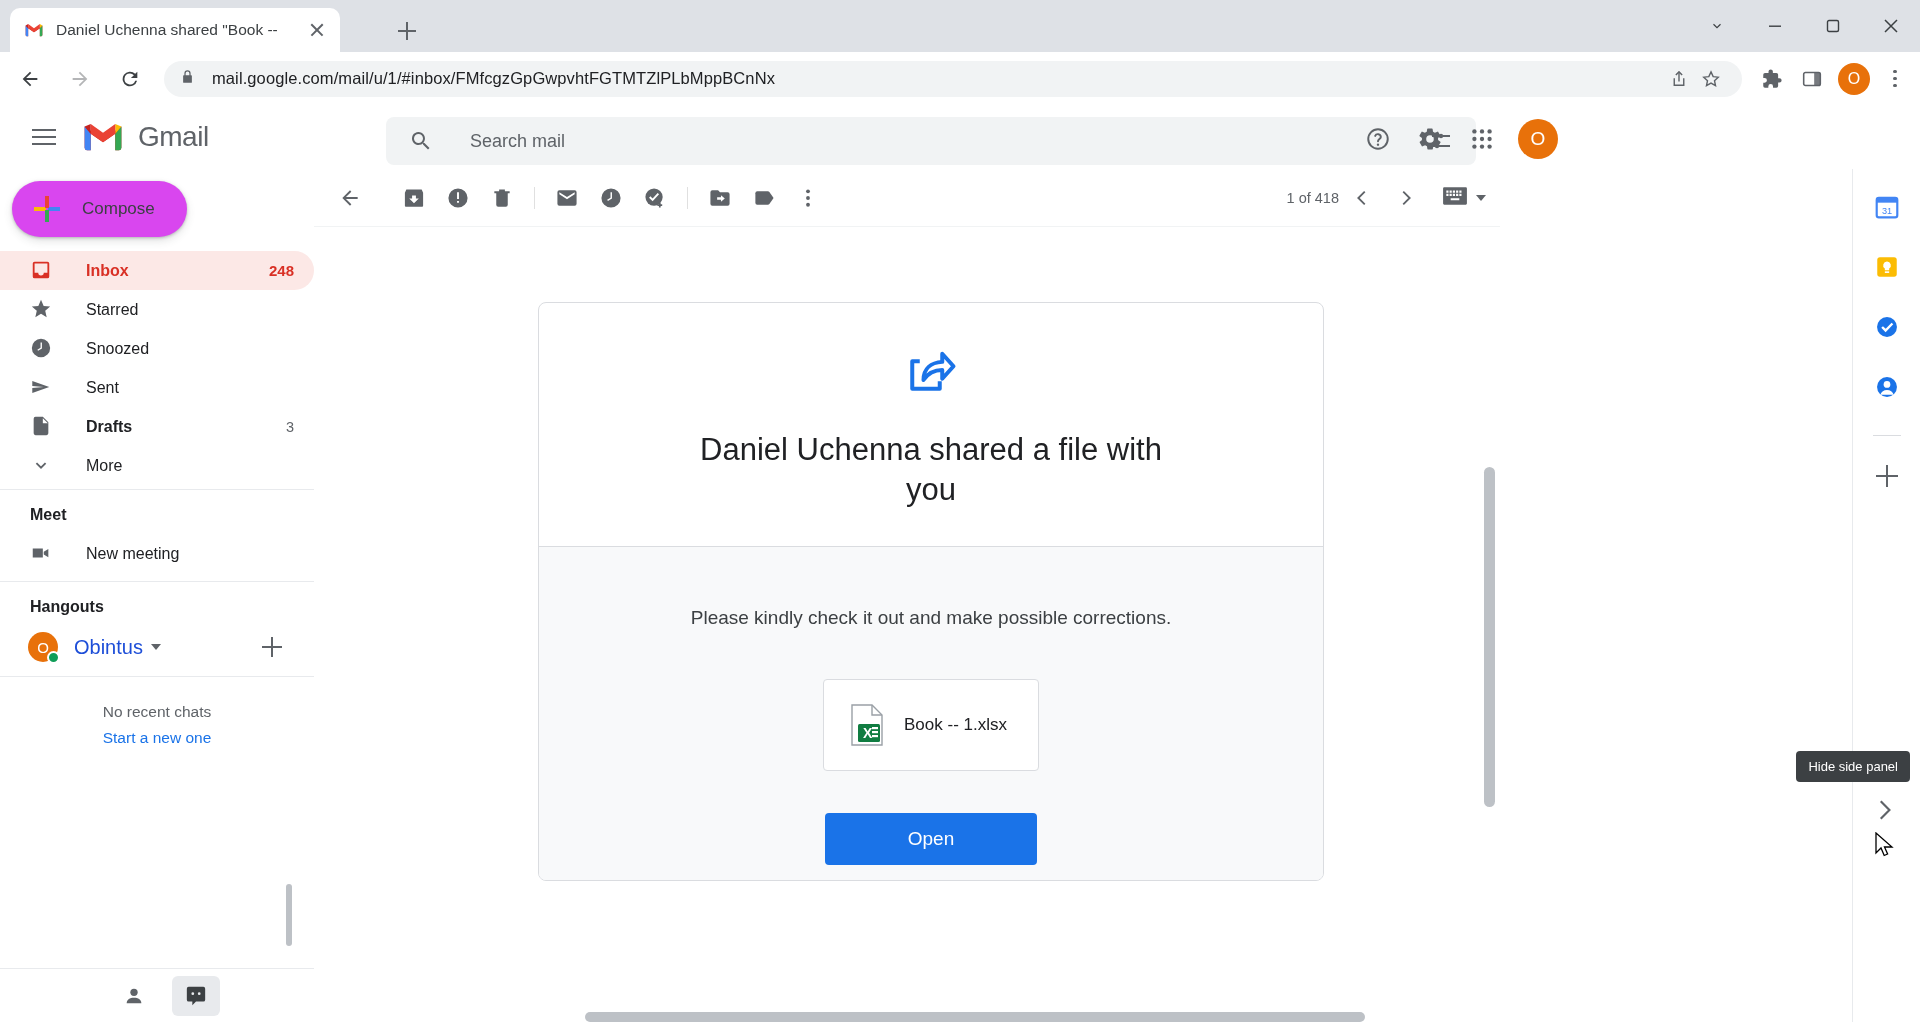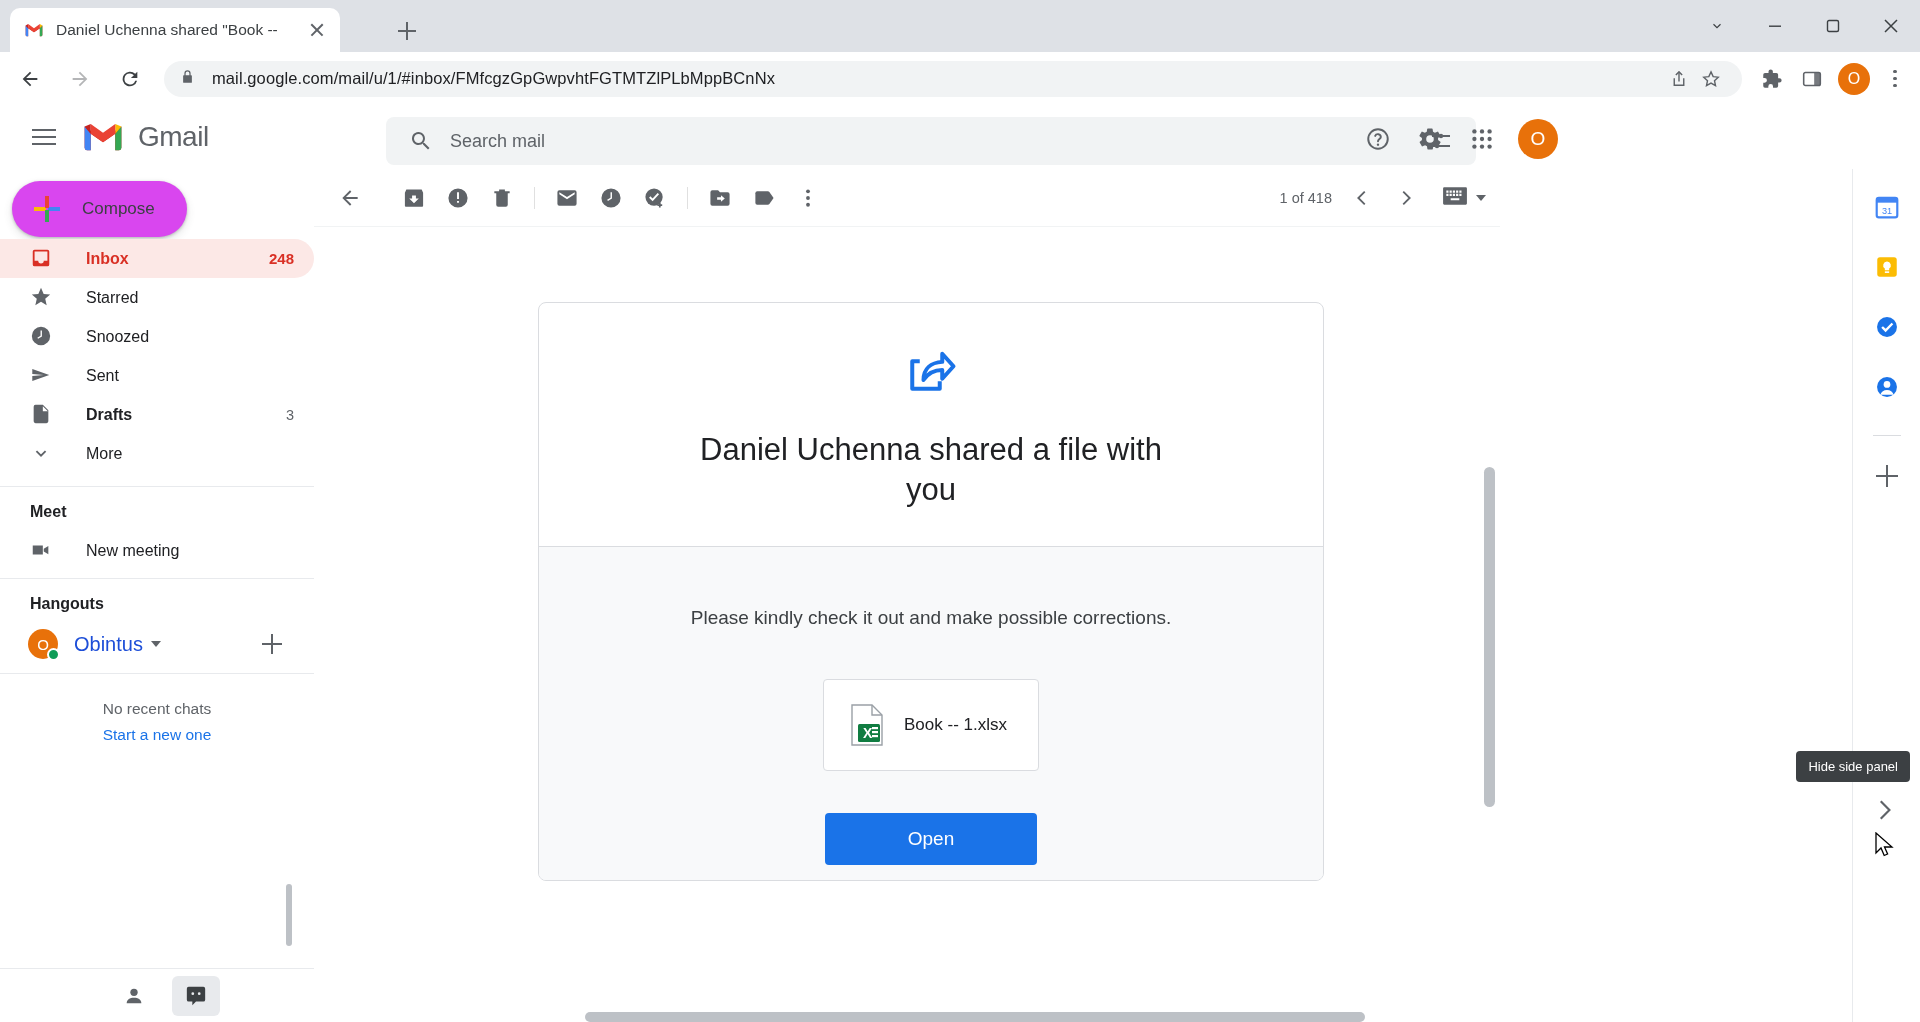--- a/index.html
+++ b/index.html
@@ -96,21 +96,21 @@
   .gmail-logo-text { font-size: 28px; color: #5f6368; letter-spacing: -.5px; margin-left: 14px; }
 
   .search-bar {
     position: absolute; left: 386px; top: 12px; width: 1090px; height: 48px;
     background: #f1f3f4; border-radius: 8px; display: flex; align-items: center; padding: 0 14px;
   }
   .search-icon-btn { width: 42px; height: 42px; position: relative; cursor: pointer; }
   .search-icon-btn svg { position: absolute; left: 50%; top: 50%; transform: translate(-50%,-50%); }
   .search-input {
     flex: 1; border: none; background: transparent; outline: none;
-    font-size: 18px; color: #202124; margin-left: 8px;
+    font-size: 18px; color: #202124; margin-left: 28px;
     font-family: "Liberation Sans", sans-serif;
   }
   .search-input::placeholder { color: #5f6368; }
   .search-opts { width: 42px; height: 42px; position: relative; cursor: pointer; }
   .search-opts svg { position: absolute; left: 50%; top: 50%; transform: translate(-50%,-50%); }
 
   .header-right { position: absolute; right: 18px; top: 10px; display: flex; align-items: center; gap: 4px; }
   .hdr-icon { width: 48px; height: 48px; position: relative; cursor: pointer; }
   .hdr-icon svg { position: absolute; left: 50%; top: 50%; transform: translate(-50%,-50%); }
   .gm-avatar {
@@ -123,21 +123,21 @@
   .sidebar { position: absolute; top: 64px; left: 0; width: 314px; height: 853px; overflow: hidden; }
   .compose-btn {
     margin: 12px 0 0 12px; width: 175px; height: 56px;
     border-radius: 28px; background: #d946ef;
     box-shadow: 0 1px 3px rgba(60,64,67,.3), 0 4px 8px rgba(60,64,67,.15);
     display: flex; align-items: center; padding-left: 20px; cursor: pointer;
   }
   .plus-g { position: relative; width: 30px; height: 30px; flex: 0 0 30px; }
   .compose-label { font-size: 17px; color: #3c4043; margin-left: 20px; }
 
-  .nav-list { margin-top: 2px; }
+  .nav-list { margin-top: 14px; }
   .nav-item {
     height: 39px; display: flex; align-items: center;
     padding-left: 30px; padding-right: 20px; border-radius: 0 20px 20px 0;
     cursor: pointer; color: #202124; font-size: 16px;
   }
   .nav-item .ic { width: 24px; flex: 0 0 24px; position: relative; height: 24px; }
   .nav-item .lbl { margin-left: 32px; flex: 1; white-space: nowrap; }
   .nav-item .cnt { font-size: 14.5px; color: #5f6368; }
   .nav-item.active { background: #fce8e6; color: #d93025; font-weight: bold; }
   .nav-item.active .cnt { color: #d93025; font-weight: bold; font-size: 15px; }
@@ -184,21 +184,21 @@
   .sb-tab svg { position: absolute; left: 50%; top: 50%; transform: translate(-50%,-50%); }
 
   
   .main { position: absolute; top: 64px; left: 314px; width: 1186px; height: 853px; background: #fff; }
   .toolbar { height: 57px; display: flex; align-items: center; padding-left: 14px; }
   .tb-icon { width: 44px; height: 44px; position: relative; cursor: pointer; }
   .tb-icon svg { position: absolute; left: 50%; top: 50%; transform: translate(-50%,-50%); }
   .tb-gap { width: 20px; }
   .tb-sep { width: 1px; height: 22px; background: #e0e0e0; margin: 0 10px; }
   .tb-right { margin-left: auto; display: flex; align-items: center; padding-right: 14px; }
-  .tb-count { font-size: 14.5px; color: #5f6368; margin-right: 8px; }
+  .tb-count { font-size: 14.5px; color: #5f6368; margin-right: 1px; }
   .kb-sel { display: flex; align-items: center; margin-left: 14px; cursor: pointer; }
 
   .msg-wrap { position: absolute; top: 57px; left: 0; width: 1186px; height: 796px; background: #fff; border-top: 1px solid #f1f3f4; overflow: hidden; }
   .msg-card {
     position: absolute; top: 75px; left: 224px; width: 786px; height: 579px;
     border: 1px solid #dadce0; border-radius: 8px; background: #fff; overflow: hidden;
   }
   .msg-head { height: 244px; display: flex; flex-direction: column; align-items: center; justify-content: center; border-bottom: 1px solid #dadce0; }
   .share-icon-wrap { margin-bottom: 26px; }
   .msg-title {
@@ -488,21 +488,21 @@
         <span class="ic">
           <svg width="22" height="22" viewBox="0 0 24 24">
               <path d="m7 10 5 5 5-5" stroke="#5f6368" stroke-width="2" fill="none"></path>
             </svg>
         </span>
         <span class="lbl">More</span>
         <span class="cnt"></span>
       </div>
     </div>
 
-    <div class="side-section" style="margin-top:13px;">
+    <div class="side-section" style="margin-top:4px;">
       <div class="section-title">Meet</div>
       <div class="nav-item">
         <span class="ic">
           <svg width="22" height="22" viewBox="0 0 24 24" fill="#5f6368">
               <path d="M3 7h11v10H3Zm12 3.5 5-3v9l-5-3Z"></path>
             </svg>
         </span>
         <span class="lbl">New meeting</span>
       </div>
     </div>

